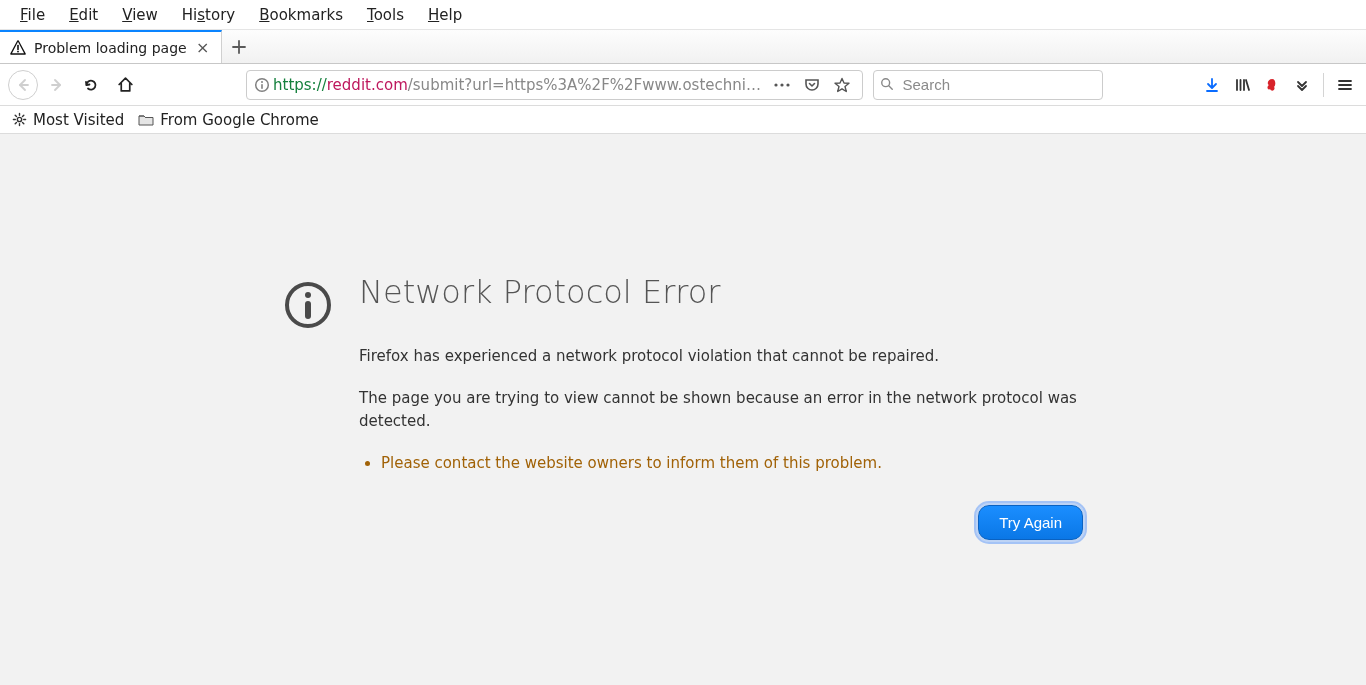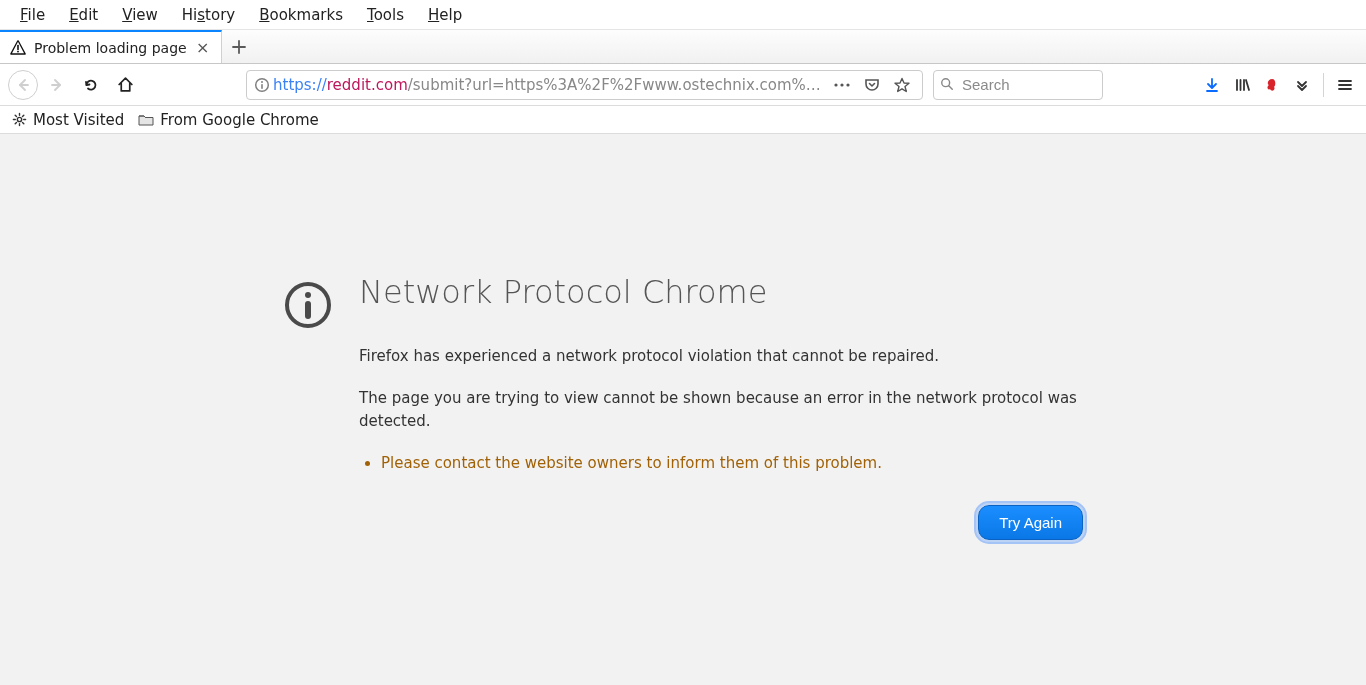--- a/index.html
+++ b/index.html
@@ -22,27 +22,27 @@
   
   .navbar { display:flex; align-items:center; height:42px; padding:0 6px; gap:0; background:#fff; border-bottom:1px solid #dcdcdc; }
   .nav-btn { width:34px; height:30px; display:flex; align-items:center; justify-content:center; color:#4a4a4a; }
   .nav-btn.disabled svg { opacity:0.35; }
   .back-circle { width:30px; height:30px; border:1px solid #cfcfcf; border-radius:50%; display:flex; align-items:center; justify-content:center; background:#fff; }
 
   .spacer { flex:0 0 100px; }
   .urlbar { flex:1; height:30px; border:1px solid #ccc; border-radius:4px; background:#fff; display:flex; align-items:center; padding:0 4px; margin:0 4px; overflow:hidden; min-width:200px; }
   .url-identity { width:22px; display:flex; align-items:center; justify-content:center; color:#808080; }
   .url-text { flex:1; white-space:nowrap; overflow:hidden; text-overflow:ellipsis; font-size:15px; color:#888; }
-  .url-text .scheme { color:#3b82f6; }
+  .url-text .scheme { color:#15803d; }
   .url-text .host { color:#be185d; }
   .url-text .path { color:#888; }
   .url-right { display:flex; align-items:center; gap:10px; padding:0 6px; }
   .url-right .icon { width:20px; height:20px; display:flex; align-items:center; justify-content:center; color:#555; }
 
-  .searchbar { width:170px; height:30px; border:1px solid #ccc; border-radius:4px; background:#fff; display:flex; align-items:center; padding:0 6px; margin:0 4px 0 6px; }
+  .searchbar { width:230px; height:30px; border:1px solid #ccc; border-radius:4px; background:#fff; display:flex; align-items:center; padding:0 6px; margin:0 4px 0 6px; }
   .searchbar .sicon { width:16px; height:16px; color:#888; margin-right:6px; }
   .searchbar input { border:none; outline:none; background:transparent; font-size:15px; color:#222; width:100%; }
   .searchbar input::placeholder { color:#8a8a8a; }
 
   .rightbar { display:flex; align-items:center; gap:0; margin-left:auto; padding-left:90px; }
   .rightbar .nav-btn { width:30px; }
   .right-sep { width:1px; height:24px; background:#d4d4d4; margin:0 6px; }
 
   
   .bookmarksbar { display:flex; align-items:center; height:28px; padding:0 12px; gap:14px; background:#fff; border-bottom:1px solid #dcdcdc; font-size:15px; }
@@ -227,21 +227,21 @@
   <div class="content">
     <div class="error-container">
       <div class="error-icon">
         <svg width="50" height="50" viewBox="0 0 50 50">
             <circle cx="25" cy="25" r="21" fill="none" stroke="#4a4a4a" stroke-width="4"></circle>
             <circle cx="25" cy="15" r="3" fill="#4a4a4a"></circle>
             <rect x="22" y="21" width="6" height="18" rx="3" fill="#4a4a4a"></rect>
           </svg>
       </div>
       <div class="error-body">
-        <h1 class="error-title">Network Protocol Chrome</h1>
+        <h1 class="error-title">Network Protocol Error</h1>
         <p class="error-p">Firefox has experienced a network protocol violation that cannot be repaired.</p>
         <p class="error-p">The page you are trying to view cannot be shown because an error in the network protocol was detected.</p>
         <ul class="error-list">
           <li>Please contact the website owners to inform them of this problem.</li>
         </ul>
         <div class="btn-row">
           <button class="try-again">Try Again</button>
         </div>
       </div>
     </div>

